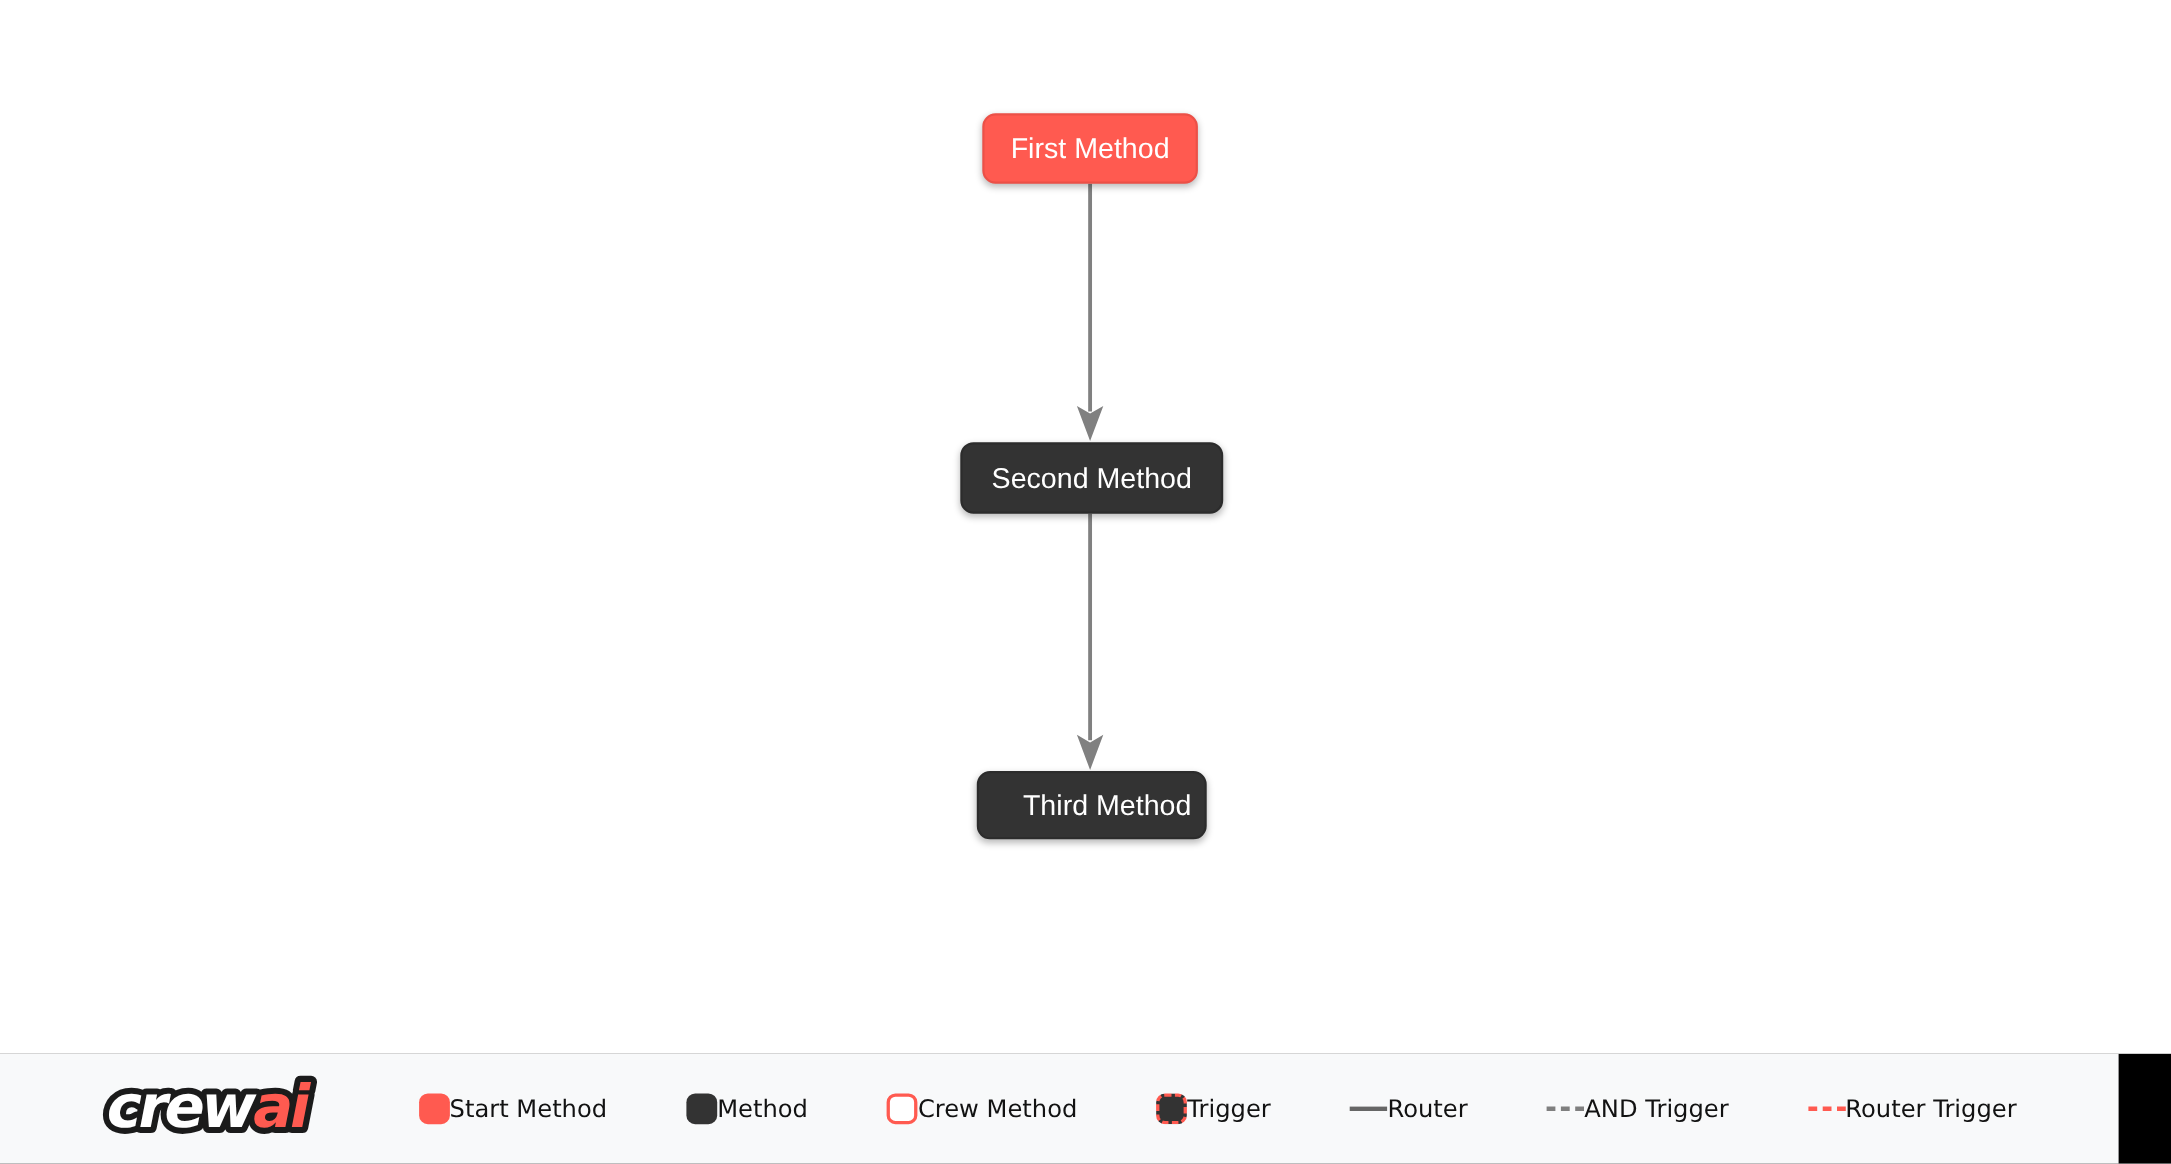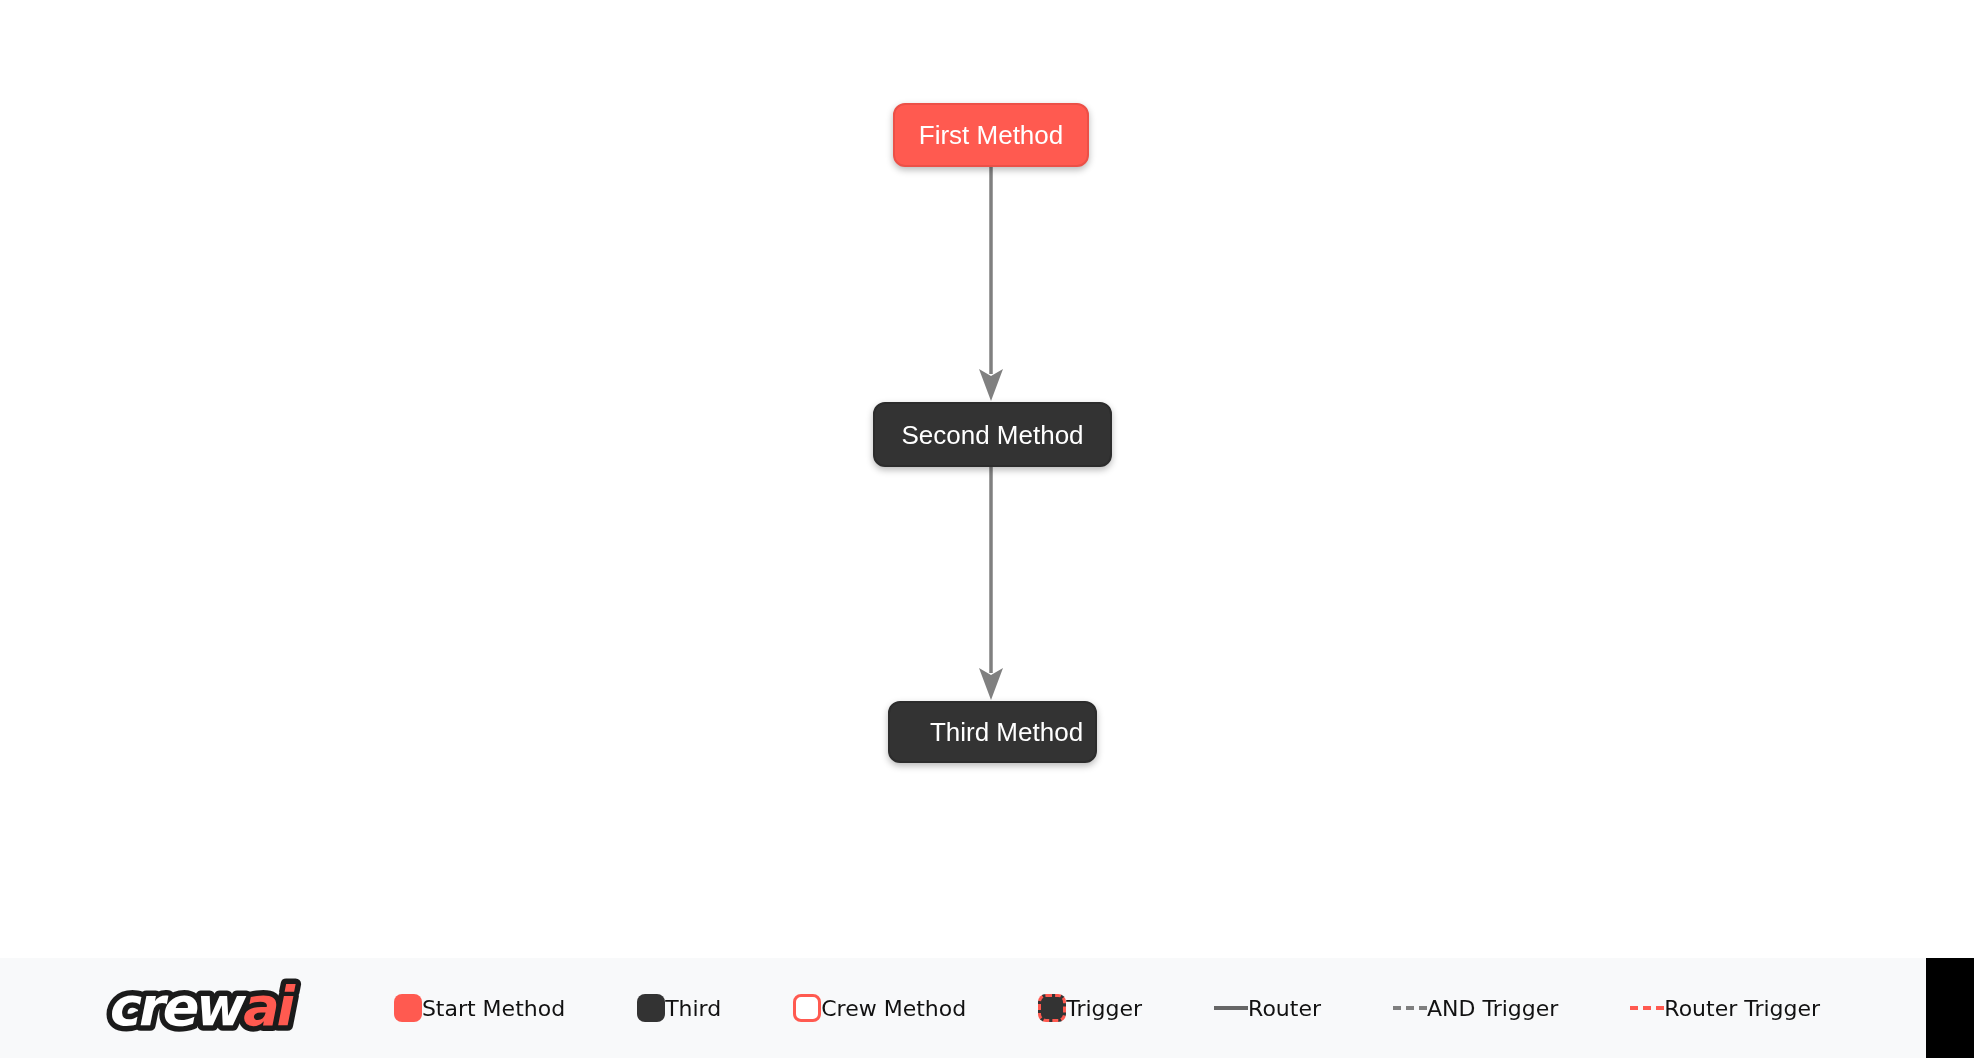--- a/index.html
+++ b/index.html
@@ -93,21 +93,21 @@
 
     <div class="legend-items">
 
       <div class="legend-item">
         <span class="swatch swatch-start"></span>
         <span class="legend-label">Start Method</span>
       </div>
 
       <div class="legend-item">
         <span class="swatch swatch-method"></span>
-        <span class="legend-label">Third</span>
+        <span class="legend-label">Method</span>
       </div>
 
       <div class="legend-item">
         <span class="swatch swatch-crew"></span>
         <span class="legend-label">Crew Method</span>
       </div>
 
       <div class="legend-item">
         <span class="swatch swatch-router"></span>
         <span class="legend-label">Trigger</span>

